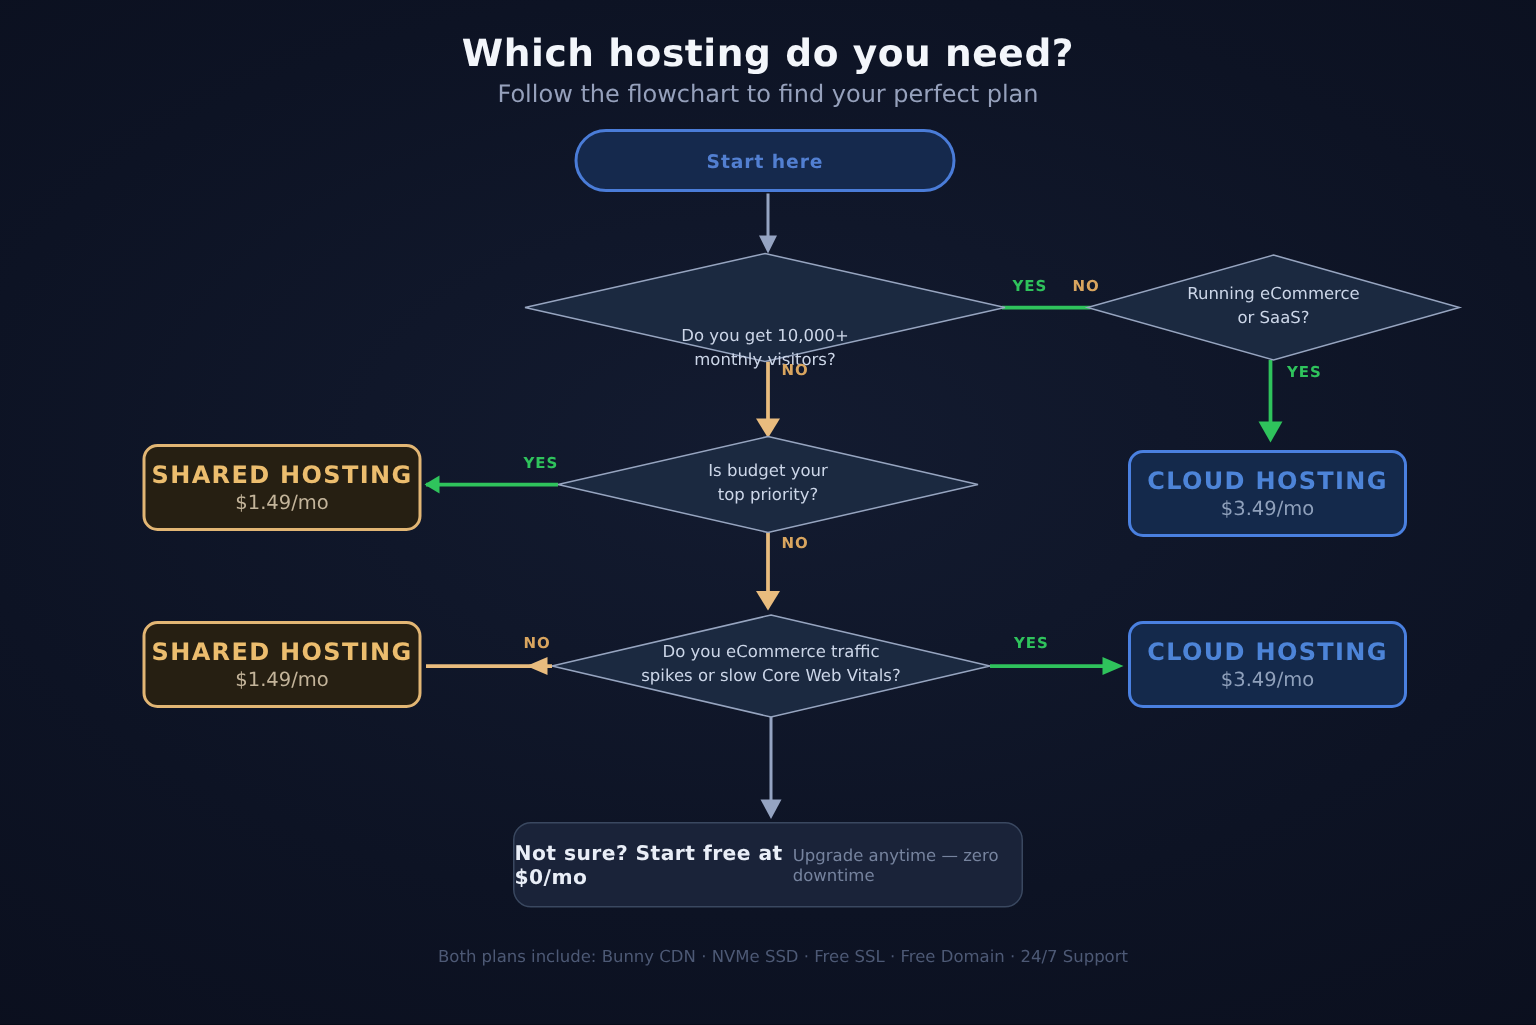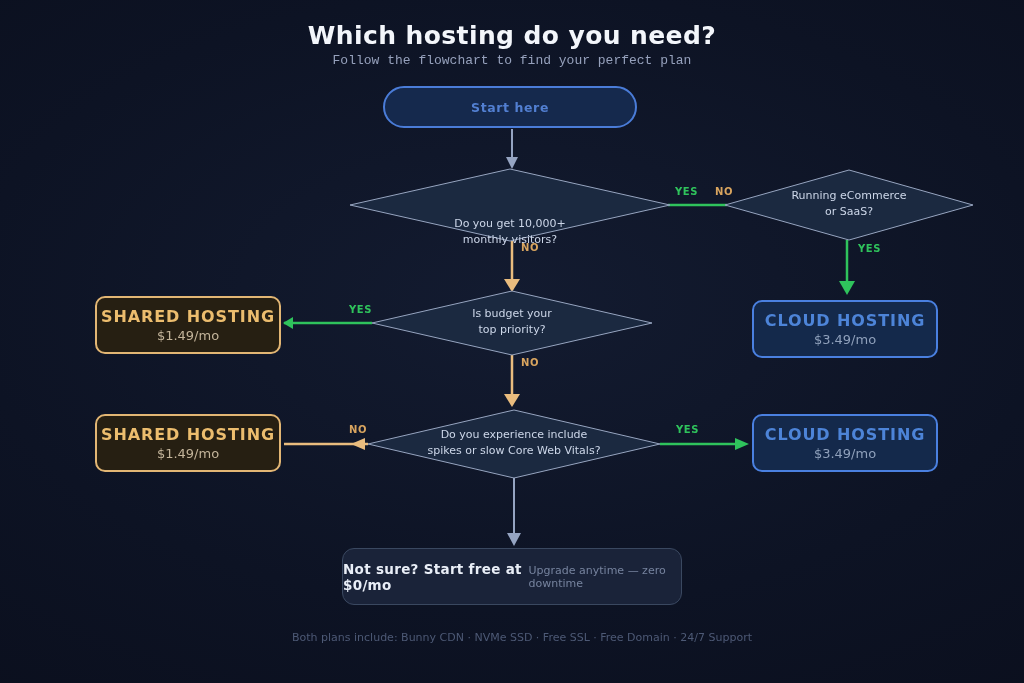--- a/index.html
+++ b/index.html
@@ -9,21 +9,21 @@
     background: radial-gradient(ellipse 980px 560px at 50% 44%,
       #131b30 0%, #0d1324 55%, #0a0e1c 100%);
   }
   .abs { position:absolute; }
   .page-title {
     top:21px; left:0; width:1024px; text-align:center;
     font-size:25px; font-weight:bold; letter-spacing:.4px; color:#f3f6fb;
   }
   .page-subtitle {
     top:53px; left:0; width:1024px; text-align:center;
-    font-size:13px; color:#96a1bc;font-family:Liberation Mono, monospace;
+    font-size:16px; color:#96a1bc;
   }
   .start-pill {
     left:383px; top:86px; width:254px; height:42px; box-sizing:border-box;
     border:2px solid var(--blue-accent,#4a7cd8); border-radius:22px;
     background:#15294d; display:flex; align-items:center; justify-content:center;
   }
   .start-pill span { font-size:12.5px; font-weight:bold; letter-spacing:.6px; color:#527fd1; }
   svg.wires { left:0; top:0; width:1024px; height:683px; }
   .dtext {
     text-align:center; font-size:11px; line-height:15.5px; color:#ccd6e8;
@@ -107,21 +107,21 @@
   </div>
   <div class="abs dtext" style="left:749px;top:188px;width:200px;">
     <div>Running eCommerce</div>
     <div>or SaaS?</div>
   </div>
   <div class="abs dtext" style="left:412px;top:306px;width:200px;">
     <div>Is budget your</div>
     <div>top priority?</div>
   </div>
   <div class="abs dtext" style="left:384px;top:427px;width:260px;">
-    <div>Do you experience include</div>
+    <div>Do you eCommerce traffic</div>
     <div>spikes or slow Core Web Vitals?</div>
   </div>
 
   <span class="abs tag yes" style="left:675px;top:186px;">YES</span>
   <span class="abs tag no" style="left:715px;top:186px;">NO</span>
   <span class="abs tag no" style="left:521px;top:242px;">NO</span>
   <span class="abs tag yes" style="left:858px;top:243px;">YES</span>
   <span class="abs tag yes" style="left:349px;top:304px;">YES</span>
   <span class="abs tag no" style="left:521px;top:357px;">NO</span>
   <span class="abs tag no" style="left:349px;top:424px;">NO</span>

